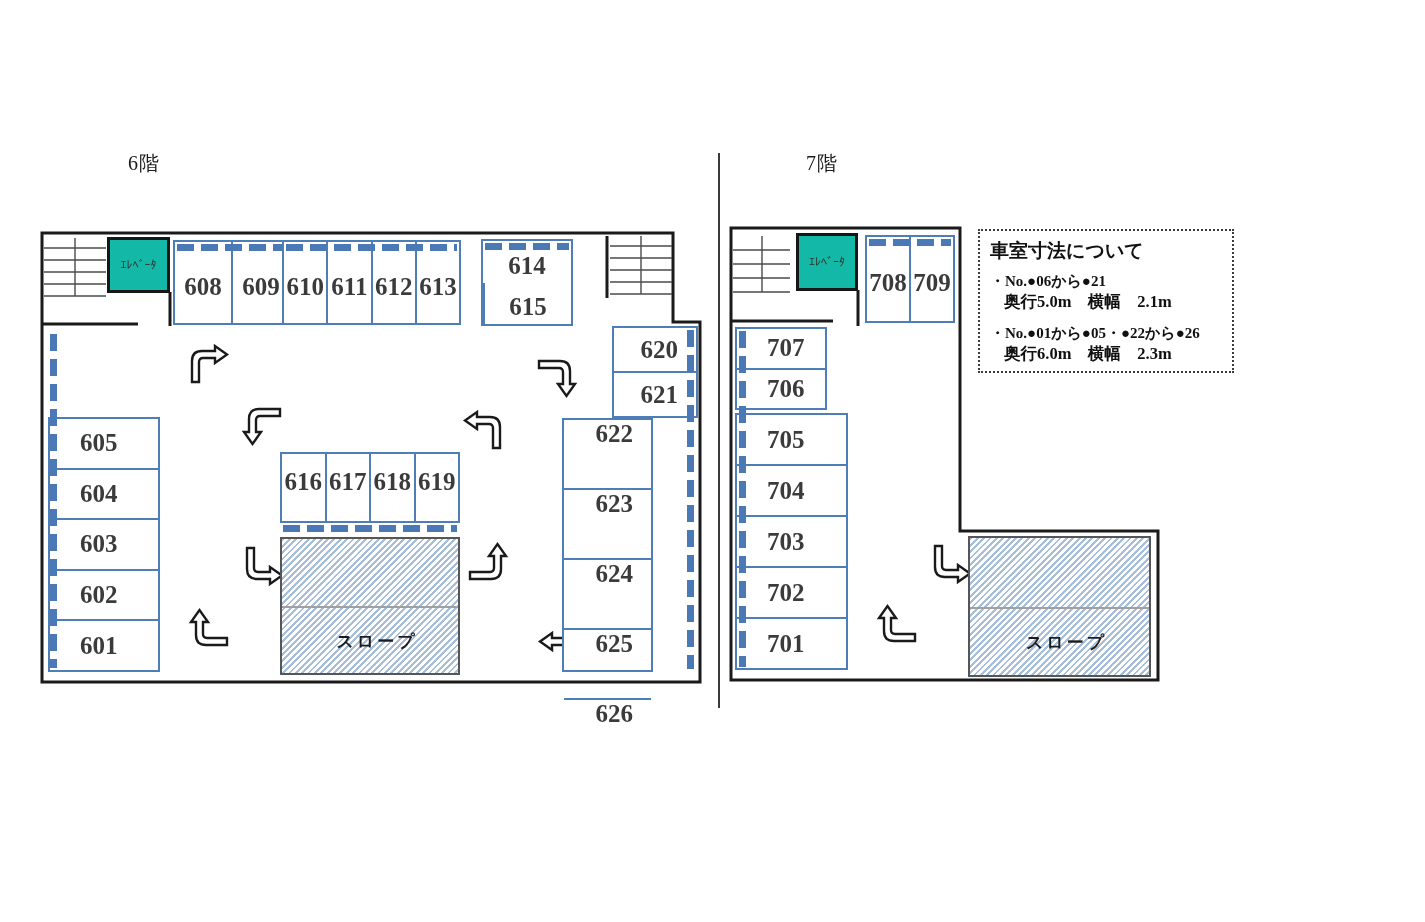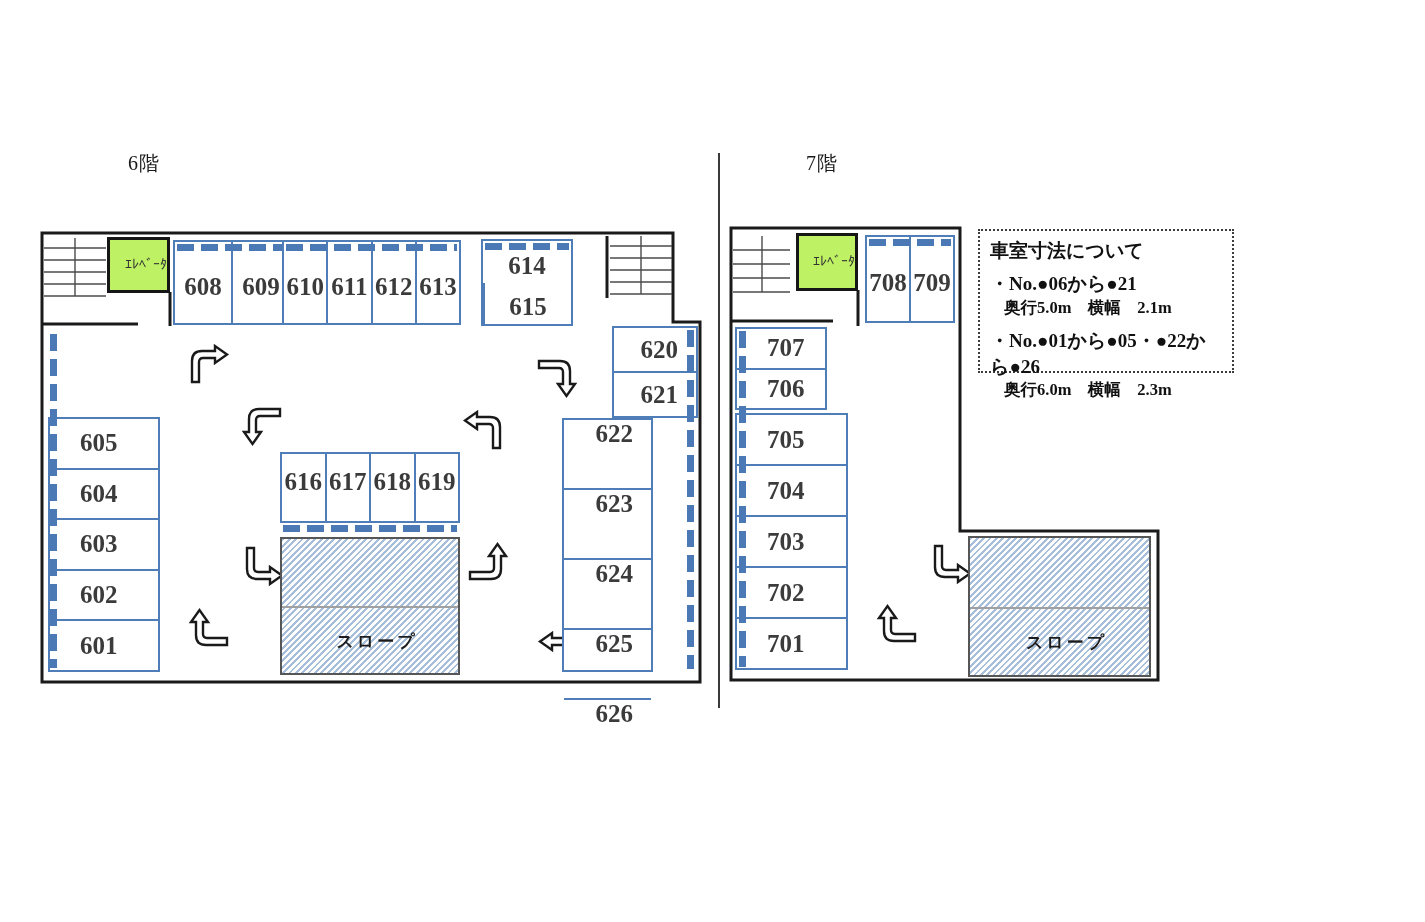--- a/index.html
+++ b/index.html
@@ -10,23 +10,23 @@
     font-family:Liberation Serif, serif;
     overflow:hidden;
   }
   .abs{position:absolute;box-sizing:border-box;}
   .plan-svg{position:absolute;left:0;top:0;z-index:1;}
   
   .ftitle{position:absolute;font-size:20px;color:#1a1a1a;z-index:4;letter-spacing:1px;}
   
   .elev{
     position:absolute;box-sizing:border-box;z-index:3;
-    border:3px solid #161616;background:#bef264;
-    display:flex;align-items:center;justify-content:flex-end;
-    font-size:14px;color:#333;white-space:nowrap;
+    border:3px solid #161616;background:#14b8a6;
+    display:flex;align-items:center;justify-content:center;
+    font-size:12px;color:#333;white-space:nowrap;
   }
   
   .blue{border:2px solid #4f7db8;background:#ffffff;z-index:2;}
   .col{display:flex;flex-direction:column;}
   .col .space{flex:1;display:flex;align-items:center;
     font-weight:700;font-size:25px;color:#3b3b3b;}
   .col .space + .space{border-top:2px solid #4f7db8;}
   .pad-l{justify-content:flex-start;padding-left:30px;}
   .pad-r{justify-content:flex-end;padding-right:18px;text-align:right;}
   .row{display:flex;}
@@ -49,21 +49,21 @@
   .slope .lbl{position:absolute;left:14px;right:0;bottom:15%;text-align:center;
     font-weight:700;font-size:17px;letter-spacing:3px;color:#1c1c1c;}
   
   .legend{
     position:absolute;left:978px;top:229px;width:256px;height:144px;z-index:4;
     border:2px dotted #3c3c3c;background:#ffffff;
     padding:7px 10px;box-sizing:border-box;color:#111;
   }
   .legend .ltitle{font-size:19px;font-weight:700;margin-bottom:7px;}
   .legend .item{margin-bottom:9px;}
-  .legend .lrange{font-size:19px;font-weight:700;line-height:1.35;}
+  .legend .lrange{font-size:15px;font-weight:700;line-height:1.35;}
   .legend .ldims{font-size:16.5px;font-weight:700;line-height:1.35;padding-left:14px;}
 </style>
 </head>
 <body>
 
 <div id="canvas">
 
   <svg class="plan-svg" width="1425" height="922" viewBox="0 0 1425 922">
 
     <polygon points="42,233 673,233 673,322 700,322 700,682 42,682" fill="none" stroke="#1a1a1a" stroke-width="3"></polygon>

